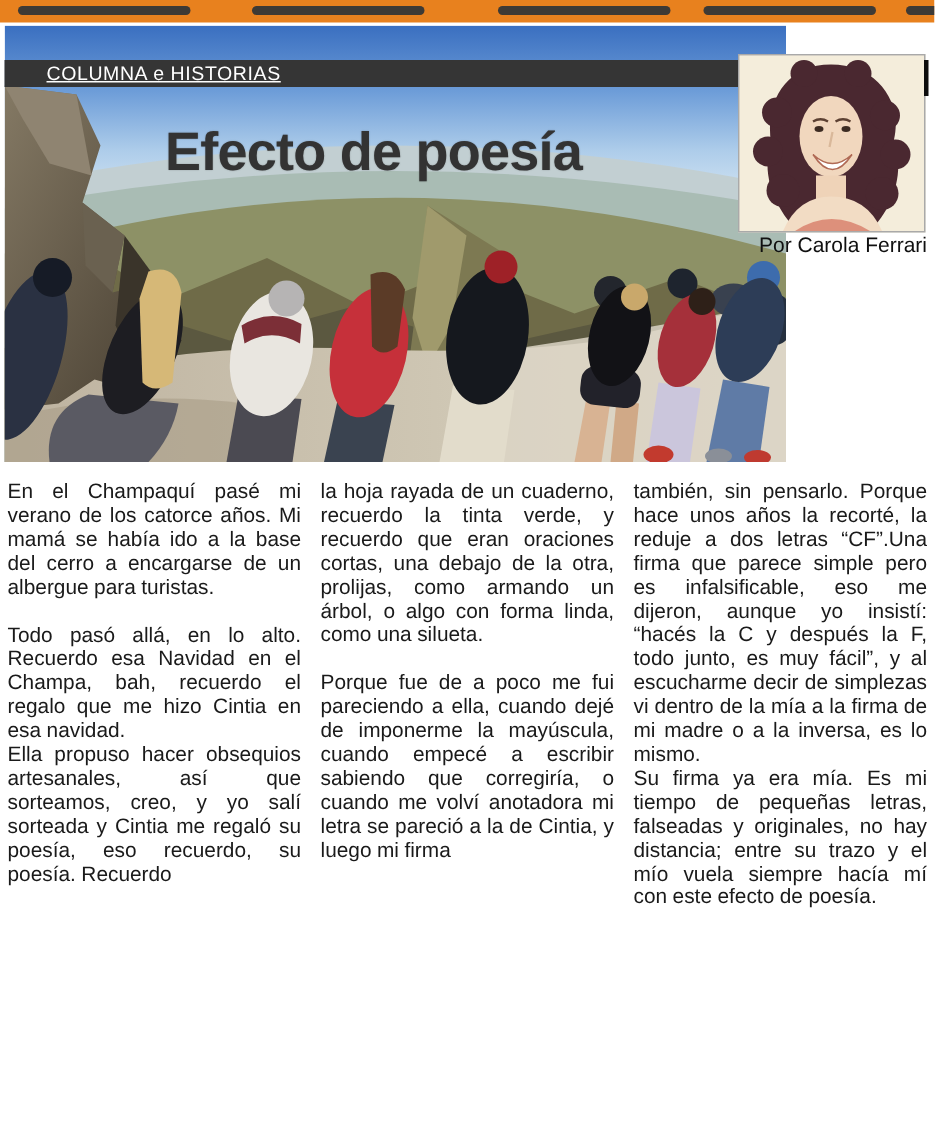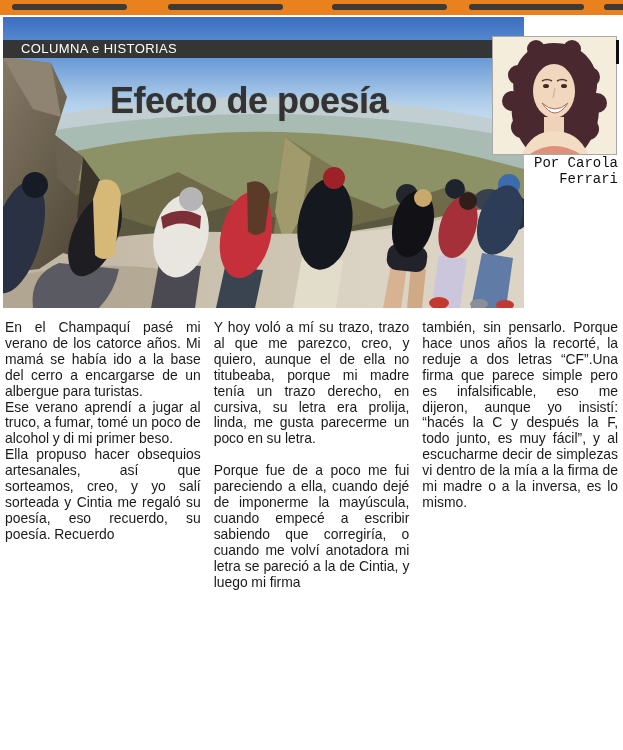--- a/index.html
+++ b/index.html
@@ -24,38 +24,38 @@
     position:absolute;top:4px;height:6px;width:115px;
     background:var(--top-bar-dash);border-radius:3px;
   }
   .photo-wrap{
     position:absolute;left:3px;top:17px;width:521px;height:291px;overflow:hidden;
   }
   .photo-wrap svg{display:block;}
   .section-band{
     position:absolute;left:3px;top:40px;width:491px;height:18px;
     background:var(--section-band-bg);color:var(--section-band-text);
-    font-size:13px;line-height:18px;padding-left:18px;letter-spacing:.4px;
+    font-size:13px;line-height:18px;padding-left:28px;letter-spacing:.4px;text-decoration:underline;
   }
   .headline{
     position:absolute;left:110px;top:83px;width:420px;
     font-size:36px;font-weight:bold;letter-spacing:-0.5px;
     color:var(--headline-text);line-height:1;white-space:nowrap;
     text-shadow:0 0 1px rgba(40,40,40,.4);
   }
   .portrait{
     position:absolute;left:492px;top:36px;width:125px;height:119px;
     border:1px solid #a9a9a9;background:#F4EDDB;overflow:hidden;
   }
   .edge-mark{
     position:absolute;left:616px;top:40px;width:3px;height:24px;background:#0d0d0d;
   }
   .byline{
     position:absolute;left:470px;top:155px;width:148px;text-align:right;
-    font-family:Liberation Mono, monospace;font-size:14px;color:#101010;
+    font-family:Liberation Sans, sans-serif;font-size:14px;color:#101010;
   }
   .columns{
     position:absolute;left:5px;top:320px;width:613px;height:430px;
     display:flex;gap:13px;overflow:hidden;
   }
   .col{
     flex:1;min-width:0;
     font-size:13.9px;line-height:15.9px;color:var(--body-text);
     text-align:justify;hyphens:auto;-webkit-hyphens:auto;word-spacing:-0.2px;
   }
@@ -197,23 +197,24 @@
   </svg>
 </div>
 
 <div class="edge-mark"></div>
 
 <div class="byline">Por Carola Ferrari</div>
 
 <div class="columns">
   <div class="col">
       <p>En el Champaquí pasé mi verano de los catorce años. Mi mamá se había ido a la base del cerro a encargarse de un albergue para turistas.</p>
-      <p>Ese verano aprendí a jugar al truco, a fumar, tomé un poco de alcohol y di mi primer beso.</p>
+      <p class="gap">Todo pasó allá, en lo alto. Recuerdo esa Navidad en el Champa, bah, recuerdo el regalo que me hizo Cintia en esa navidad.</p>
       <p>Ella propuso hacer obsequios artesanales, así que sorteamos, creo, y yo salí sorteada y Cintia me regaló su poesía, eso recuerdo, su poesía. Recuerdo</p>
     </div>
   <div class="col">
-      <p>Y hoy voló a mí su trazo, trazo al que me parezco, creo, y quiero, aunque el de ella no titubeaba, porque mi madre tenía un trazo derecho, en cursiva, su letra era prolija, linda, me gusta parecerme un poco en su letra.</p>
+      <p>la hoja rayada de un cuaderno, recuerdo la tinta verde, y recuerdo que eran oraciones cortas, una debajo de la otra, prolijas, como armando un árbol, o algo con forma linda, como una silueta.</p>
       <p class="gap">Porque fue de a poco me fui pareciendo a ella, cuando dejé de imponerme la mayúscula, cuando empecé a escribir sabiendo que corregiría, o cuando me volví anotadora mi letra se pareció a la de Cintia, y luego mi firma</p>
     </div>
   <div class="col">
       <p>también, sin pensarlo. Porque hace unos años la recorté, la reduje a dos letras “CF”.Una firma que parece simple pero es infalsificable, eso me dijeron, aunque yo insistí: “hacés la C y después la F, todo junto, es muy fácil”, y al escucharme decir de simplezas vi dentro de la mía a la firma de mi madre o a la inversa, es lo mismo.</p>
+      <p>Su firma ya era mía. Es mi tiempo de pequeñas letras, falseadas y originales, no hay distancia; entre su trazo y el mío vuela siempre hacía mí con este efecto de poesía.</p>
     </div>
 </div>
 
 </body></html>

